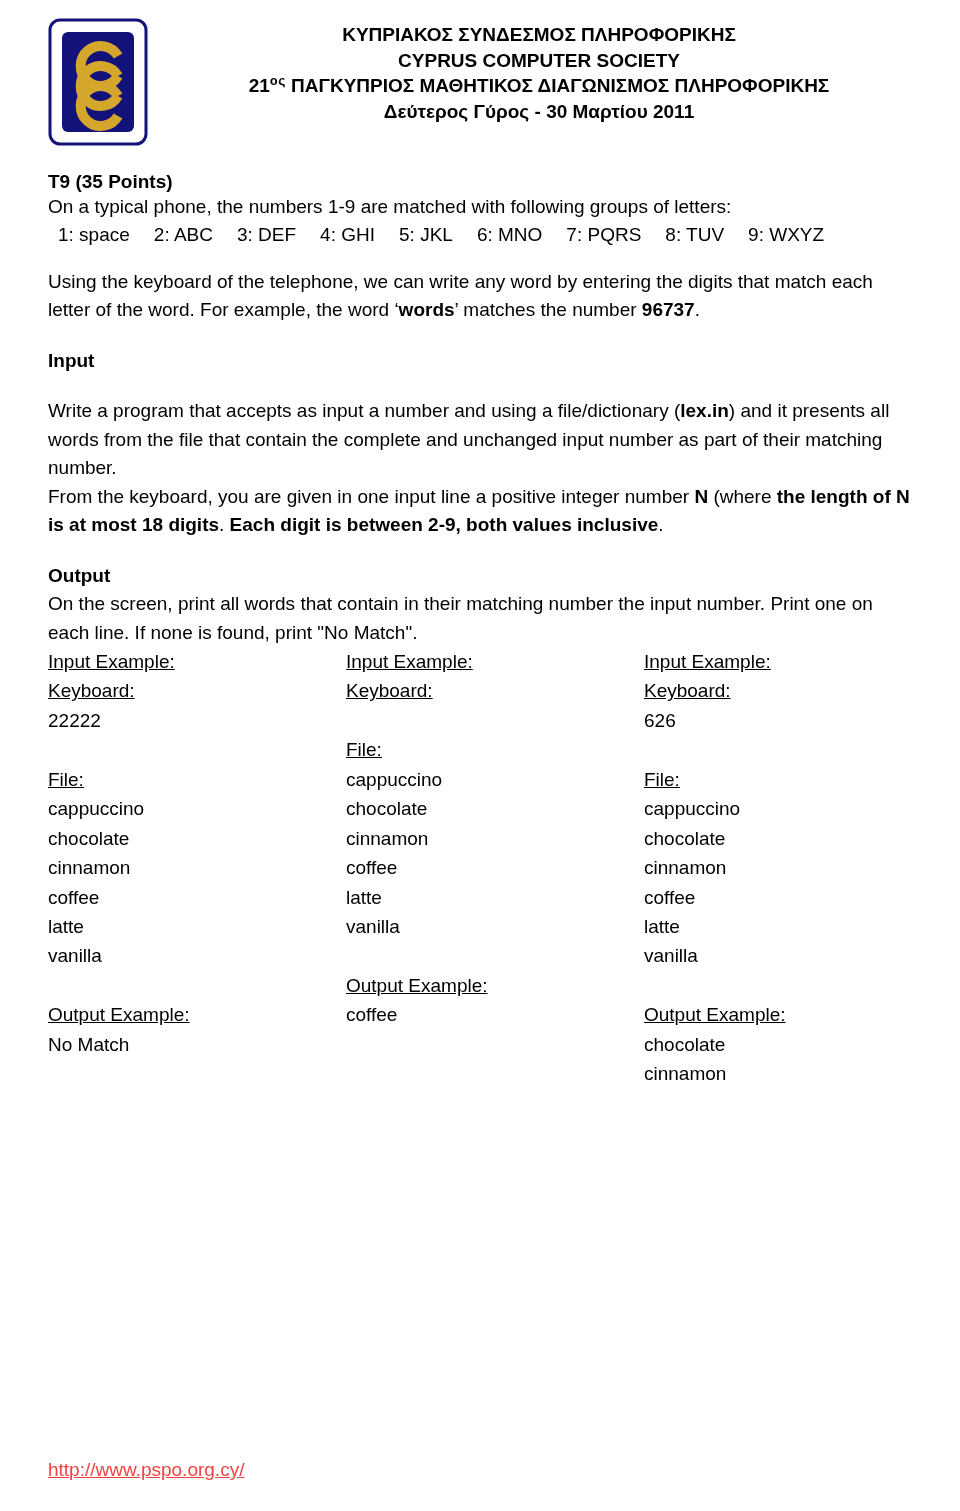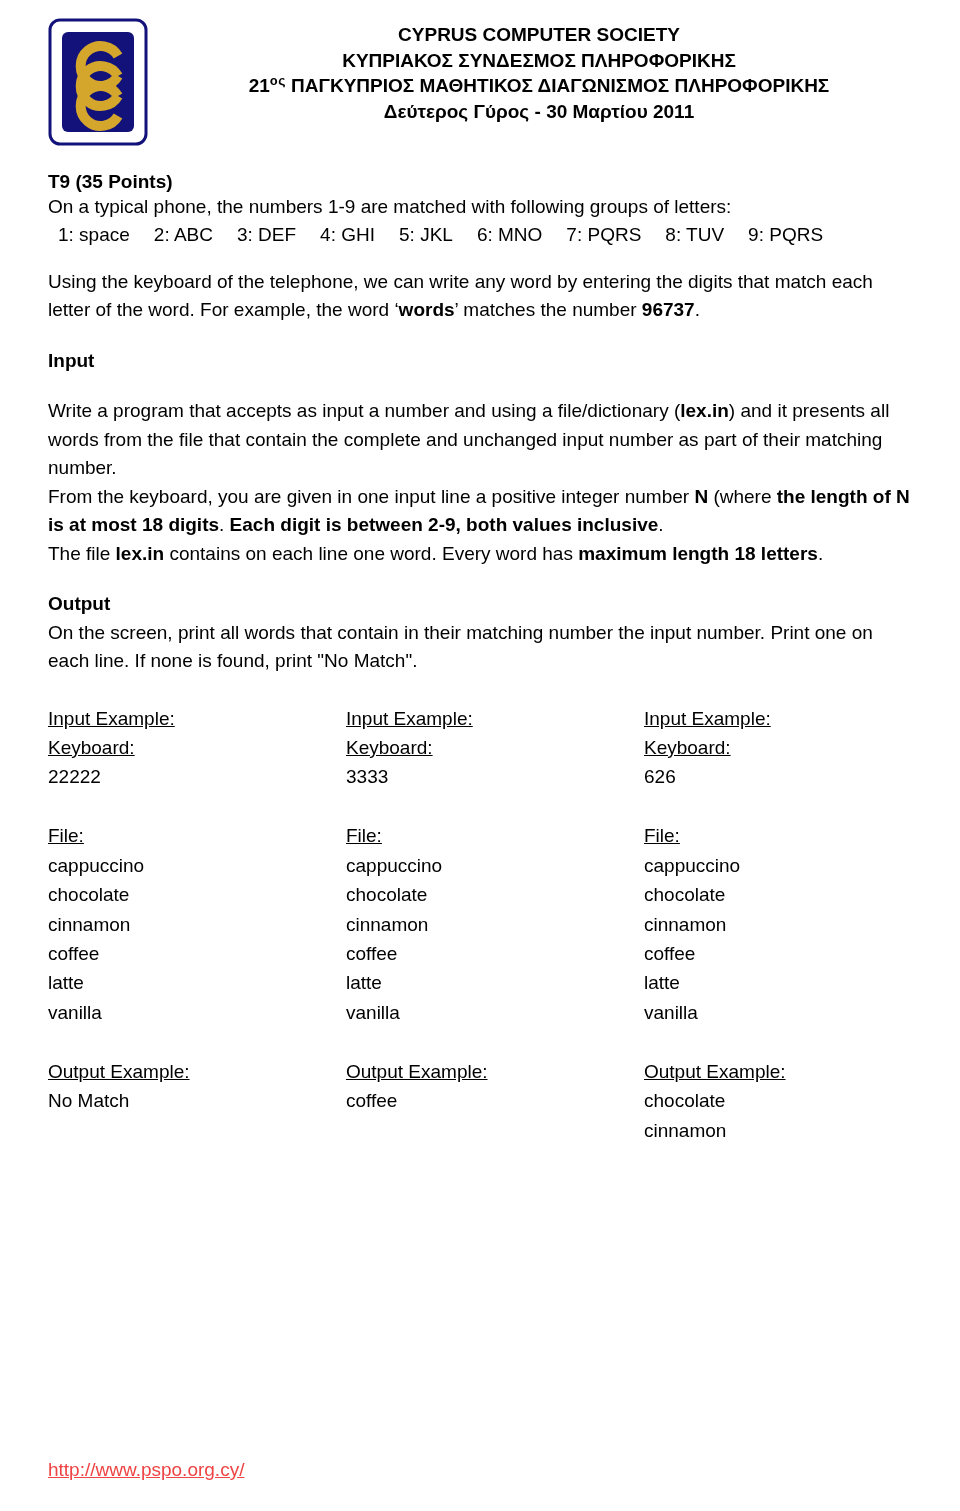--- a/index.html
+++ b/index.html
@@ -57,21 +57,20 @@
   .keymap {
     margin-top: 2px;
     display: flex;
     gap: 24px;
     flex-wrap: wrap;
   }
   .keymap span:first-child { margin-left: 10px; }
   .examples-row {
     display: flex;
     gap: 30px;
-    margin-top: 28px;
   }
   .ex-col {
     flex: 1;
     line-height: 1.55;
   }
   .u { text-decoration: underline; }
   b { font-weight: bold; }
   .footer-link {
     position: absolute;
     bottom: 30px;
@@ -90,57 +89,54 @@
       <svg viewBox="0 0 100 128" xmlns="http://www.w3.org/2000/svg">
         <rect x="2" y="2" width="96" height="124" rx="10" ry="10" fill="#fff" stroke="#12127a" stroke-width="3"></rect>
         <rect x="14" y="14" width="72" height="100" rx="6" ry="6" fill="#12127a"></rect>
 
         <path d="M70 38 a20 20 0 1 0 0 20" fill="none" stroke="#d4a72c" stroke-width="10" stroke-linecap="butt"></path>
         <path d="M70 58 a20 20 0 1 0 0 20" fill="none" stroke="#d4a72c" stroke-width="10" stroke-linecap="butt"></path>
         <path d="M70 78 a20 20 0 1 0 0 20" fill="none" stroke="#d4a72c" stroke-width="10" stroke-linecap="butt"></path>
       </svg>
     </div>
     <div class="header-text">
+      <div class="line">ΚΥΠΡΙΑΚΟΣ ΣΥΝΔΕΣΜΟΣ ΠΛΗΡΟΦΟΡΙΚΗΣ</div>
       <div class="line">CYPRUS COMPUTER SOCIETY</div>
-      <div class="line">ΚΥΠΡΙΑΚΟΣ ΣΥΝΔΕΣΜΟΣ ΠΛΗΡΟΦΟΡΙΚΗΣ</div>
       <div class="line">
         <span>21</span><span class="sup">ος</span><span> ΠΑΓΚΥΠΡΙΟΣ ΜΑΘΗΤΙΚΟΣ ΔΙΑΓΩΝΙΣΜΟΣ ΠΛΗΡΟΦΟΡΙΚΗΣ</span>
       </div>
       <div class="line">Δεύτερος Γύρος - 30 Μαρτίου 2011</div>
     </div>
   </div>
 
   <h3 class="section">T9 (35 Points)</h3>
   <p class="para-block">On a typical phone, the numbers 1-9 are matched with following groups of letters:</p>
   <div class="keymap">
     <span>1: space</span>
     <span>2: ABC</span>
     <span>3: DEF</span>
     <span>4: GHI</span>
     <span>5: JKL</span>
     <span>6: MNO</span>
     <span>7: PQRS</span>
     <span>8: TUV</span>
-    <span>9: PQRS</span>
+    <span>9: WXYZ</span>
   </div>
 
   <p class="mt">
     <span>Using the keyboard of the telephone, we can write any word by entering the digits that match each letter of the word. For example, the word ‘</span><b>words</b><span>’ matches the number </span><b>96737</b><span>.</span>
   </p>
 
   <p class="mt"><b>Input</b></p>
 
   <p class="mt">
     <span>Write a program that accepts as input a number and using a file/dictionary (</span><b>lex.in</b><span>) and it presents all words from the file that contain the complete and unchanged input number as part of their matching number.</span>
   </p>
   <p>
     <span>From the keyboard, you are given in one input line a positive integer number </span><b>N</b><span> (where </span><b>the length of N is at most 18 digits</b><span>. </span><b>Each digit is between 2-9, both values inclusive</b><span>.</span>
-  </p>
-  <p>
-    <span>The file </span><b>lex.in</b><span> contains on each line one word. Every word has </span><b>maximum length 18 letters</b><span>.</span>
   </p>
 
   <p class="mt"><b>Output</b></p>
   <p>On the screen, print all words that contain in their matching number the input number. Print one on each line. If none is found, print "No Match".</p>
 
   <div class="examples-row">
 
     <div class="ex-col">
       <div><span class="u">Input Example:</span></div>
       <div><span class="u">Keyboard:</span></div>
@@ -154,21 +150,20 @@
       <div>latte</div>
       <div>vanilla</div>
       <div>&nbsp;</div>
       <div><span class="u">Output Example:</span></div>
       <div>No Match</div>
     </div>
 
     <div class="ex-col">
       <div><span class="u">Input Example:</span></div>
       <div><span class="u">Keyboard:</span></div>
-      <div>3333</div>
       <div>&nbsp;</div>
       <div><span class="u">File:</span></div>
       <div>cappuccino</div>
       <div>chocolate</div>
       <div>cinnamon</div>
       <div>coffee</div>
       <div>latte</div>
       <div>vanilla</div>
       <div>&nbsp;</div>
       <div><span class="u">Output Example:</span></div>

